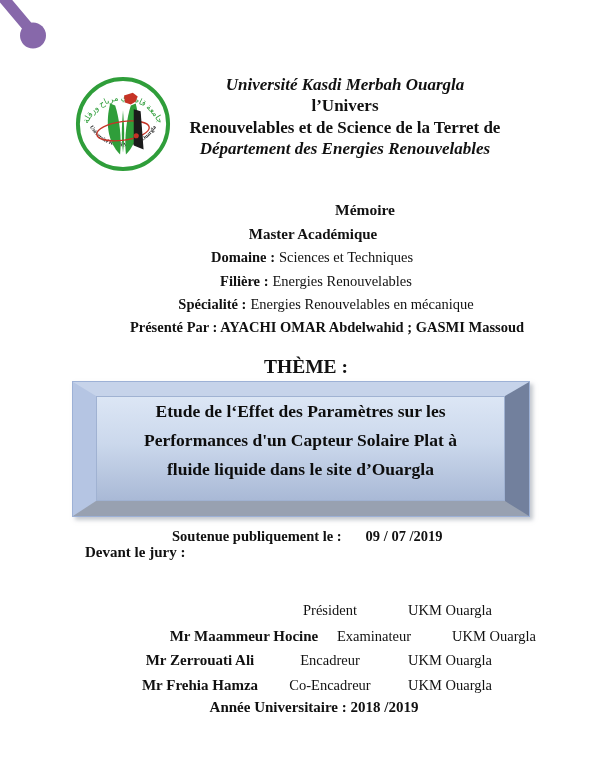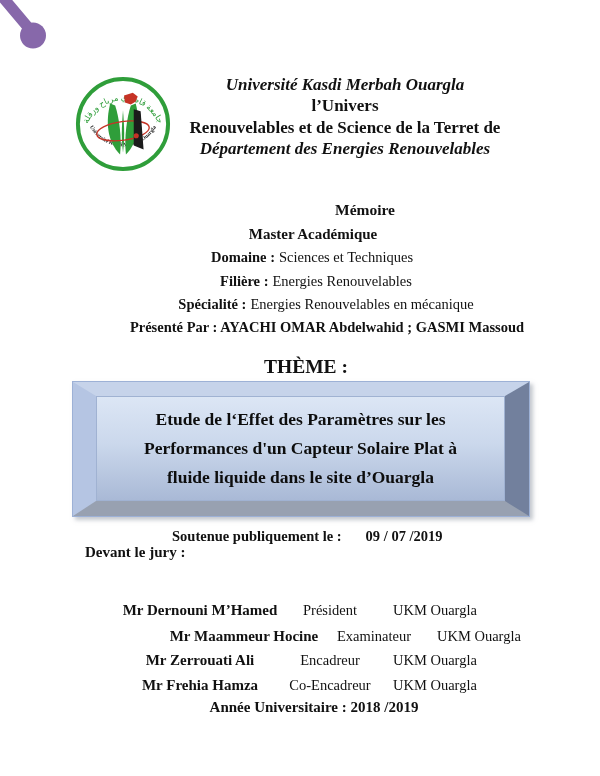--- a/index.html
+++ b/index.html
@@ -34,37 +34,37 @@
   }
   .theme-frame{
     width:100%;height:100%;box-sizing:border-box;
     border-style:solid;border-width:14px 24px 15px 23px;
     border-top-color:#c6d3ea;border-left-color:#b5c5e3;
     border-right-color:#72809d;border-bottom-color:#98a1b1;
   }
   .theme-inner{
     width:100%;height:100%;box-sizing:border-box;border:1px solid #a0b2d2;
     background:linear-gradient(180deg,#dce6f5 0%,#cbd8ec 45%,#a9b9d6 100%);
-    display:flex;align-items:center;justify-content:center;
+    display:flex;align-items:flex-start;justify-content:center;
   }
   .theme-title{
     text-align:center;font-size:17.5px;font-weight:bold;line-height:28.8px;color:#0d0d0d;
   }
   
   .soutenue{position:absolute;left:172px;top:528px;display:flex;gap:24px;
     font-size:14.5px;font-weight:bold;white-space:nowrap;}
   
   .devant{position:absolute;left:85px;top:544px;font-size:15px;font-weight:bold;}
   .jury-row{position:absolute;left:0;width:600px;height:18px;}
   .jr0{top:602px;} .jr1{top:628px;margin-left:44px;} .jr2{top:652px;} .jr3{top:677px;}
   .jury-name{position:absolute;left:100px;width:200px;text-align:center;
     font-size:15px;font-weight:bold;white-space:nowrap;}
   .jury-role{position:absolute;left:268px;width:124px;text-align:center;
     font-size:14.5px;white-space:nowrap;}
-  .jury-affil{position:absolute;left:393px;width:114px;text-align:left;
+  .jury-affil{position:absolute;left:393px;width:114px;text-align:center;
     font-size:14.5px;white-space:nowrap;}
   .annee{top:699px;font-size:15px;font-weight:bold;transform:translateX(14px);}
 </style>
 </head>
 <body>
 
 <div class="page">
 
   <svg class="pen-mark" viewBox="0 0 60 60" aria-hidden="true">
     <line x1="0" y1="-6" x2="32" y2="32" stroke="#8768aa" stroke-width="11" stroke-linecap="round"></line>
@@ -122,21 +122,20 @@
   </div>
 
   <div class="soutenue">
     <span>Soutenue publiquement le :</span>
     <span>09 / 07 /2019</span>
   </div>
 
   <div class="devant">Devant le jury :</div>
 
   <div class="jury-row jr0">
-    <span class="jury-name">Mr Dernouni M’Hamed</span>
     <span class="jury-role">Président</span>
     <span class="jury-affil">UKM Ouargla</span>
   </div>
   <div class="jury-row jr1">
     <span class="jury-name">Mr Maammeur Hocine</span>
     <span class="jury-role">Examinateur</span>
     <span class="jury-affil">UKM Ouargla</span>
   </div>
   <div class="jury-row jr2">
     <span class="jury-name">Mr Zerrouati Ali</span>

